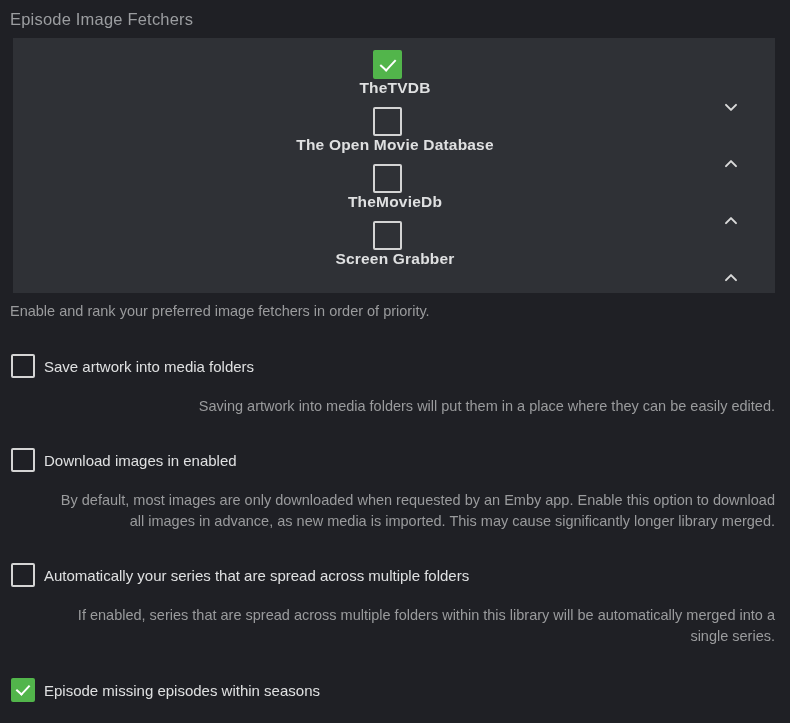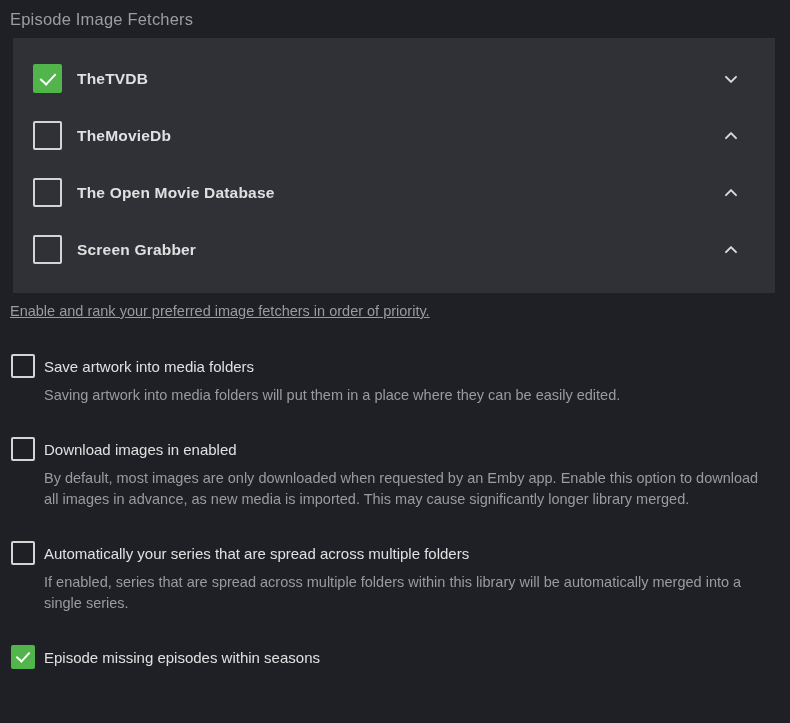--- a/index.html
+++ b/index.html
@@ -34,20 +34,21 @@
   .panel{
     margin:8px 0 0 13px;
     width:762px;
     background:var(--panel-bg);
     padding:12px 33px 15px 20px;
   }
   .frow{
     height:57px;
     display:flex;
     align-items:center;
+    flex-direction:column;
   }
   .cb{
     display:inline-block;
     border:2px solid var(--cb-border);
     border-radius:2px;
     background:transparent;
     position:relative;
     flex:none;
     cursor:pointer;
   }
@@ -79,33 +80,32 @@
     display:flex;align-items:center;justify-content:center;
     cursor:pointer;padding:0;
   }
   .chev svg{display:block;}
   .chev.up svg{transform:rotate(180deg);}
 
   .caption{
     margin:10px 15px 0 10px;
     font-size:14.5px;
     color:var(--muted);
-    text-decoration:underline;
   }
 
   .options{margin:35px 15px 0 11px;width:764px;}
-  .option{margin-bottom:31px;}
+  .option{margin-bottom:31px;text-align:right;}
   .opt-head{display:flex;align-items:center;}
   .olabel{
     margin-left:9px;
     font-size:15px;
     color:var(--label);
   }
   .odesc{
-    margin:7px 0 0 33px;
+    margin:18px 0 0 33px;
     width:731px;
     font-size:14.5px;
     line-height:21px;
     color:var(--muted);
   }
 </style>
 </head>
 <body>
 
 <div class="screen">
@@ -119,31 +119,31 @@
       <span class="flabel">TheTVDB</span>
       <button class="chev down">
         <svg width="20" height="20" viewBox="0 0 24 24" fill="none" stroke="#d9d9d9" stroke-width="2.4" stroke-linecap="round" stroke-linejoin="round">
             <polyline points="6 9.5 12 15.5 18 9.5"></polyline>
           </svg>
       </button>
     </div>
 
     <div class="frow">
       <span class="cb cb-lg"></span>
-      <span class="flabel">TheMovieDb</span>
+      <span class="flabel">The Open Movie Database</span>
       <button class="chev up">
         <svg width="20" height="20" viewBox="0 0 24 24" fill="none" stroke="#d9d9d9" stroke-width="2.4" stroke-linecap="round" stroke-linejoin="round">
             <polyline points="6 9.5 12 15.5 18 9.5"></polyline>
           </svg>
       </button>
     </div>
 
     <div class="frow">
       <span class="cb cb-lg"></span>
-      <span class="flabel">The Open Movie Database</span>
+      <span class="flabel">TheMovieDb</span>
       <button class="chev up">
         <svg width="20" height="20" viewBox="0 0 24 24" fill="none" stroke="#d9d9d9" stroke-width="2.4" stroke-linecap="round" stroke-linejoin="round">
             <polyline points="6 9.5 12 15.5 18 9.5"></polyline>
           </svg>
       </button>
     </div>
 
     <div class="frow">
       <span class="cb cb-lg"></span>
       <span class="flabel">Screen Grabber</span>

